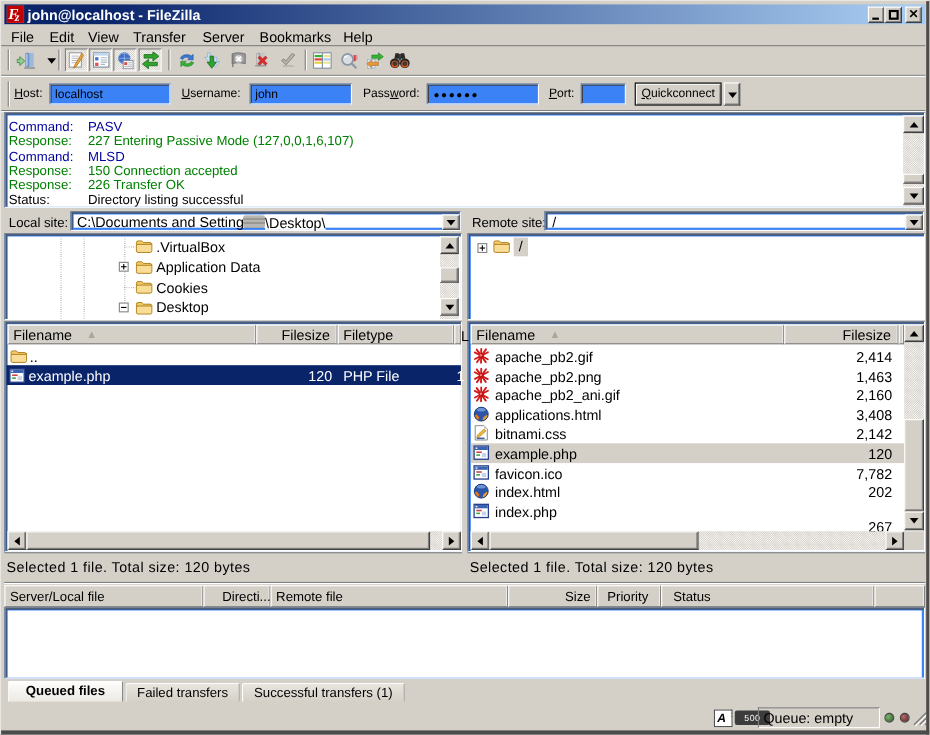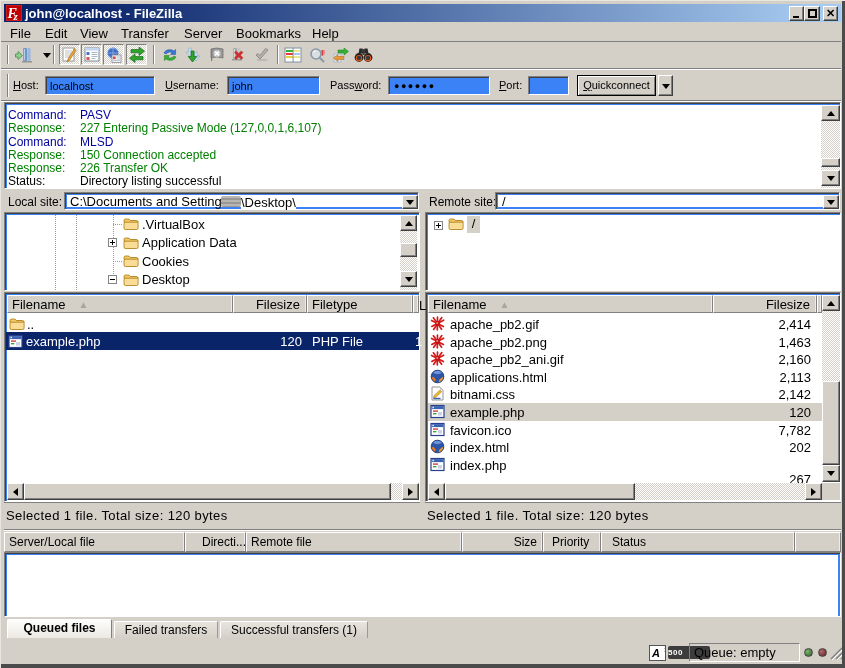--- a/index.html
+++ b/index.html
@@ -398,21 +398,21 @@
             <use href="#apache"></use>
           </svg>
           <span style="position:absolute; left:22px; top:2px;">apache_pb2_ani.gif</span>
           <span style="position:absolute; right:11px; top:2px;">2,160</span>
         </div>
       <div style="position:relative; height:17.6px;">
           <svg style="position:absolute; left:2px; top:1px;" width="15" height="15">
             <use href="#htmlfile"></use>
           </svg>
           <span style="position:absolute; left:22px; top:2px;">applications.html</span>
-          <span style="position:absolute; right:11px; top:2px;">2,113</span>
+          <span style="position:absolute; right:11px; top:2px;">3,408</span>
         </div>
       <div style="position:relative; height:17.6px;">
           <svg style="position:absolute; left:2px; top:1px;" width="15" height="15">
             <use href="#cssfile"></use>
           </svg>
           <span style="position:absolute; left:22px; top:2px;">bitnami.css</span>
           <span style="position:absolute; right:11px; top:2px;">2,142</span>
         </div>
       <div style="position:relative; height:17.6px; background:#d4d0c8;">
           <svg style="position:absolute; left:2px; top:1px;" width="15" height="15">
@@ -486,21 +486,21 @@
   <div class="abs" style="left:3px; top:2px; width:105px; height:19px; background:linear-gradient(#fdfdfc,#ece9e2); border:1px solid #808080; border-bottom:none; border-top-color:#fff; border-left-color:#fff; border-radius:2px 2px 0 0; font-weight:bold; text-align:center; line-height:17px;">Queued files</div>
   <div class="abs" style="left:110px; top:4px; width:104px; height:17px; background:linear-gradient(#e8e5de,#d4d0c8); border:1px solid #999; border-bottom:none; border-top-color:#fff; border-left-color:#fff; border-radius:2px 2px 0 0; text-align:center; line-height:16px;">Failed transfers</div>
   <div class="abs" style="left:216px; top:4px; width:148px; height:17px; background:linear-gradient(#e8e5de,#d4d0c8); border:1px solid #999; border-bottom:none; border-top-color:#fff; border-left-color:#fff; border-radius:2px 2px 0 0; text-align:center; line-height:16px;">Successful transfers (1)</div>
 </div>
 
 <div class="abs" id="statusbar" style="left:4px; top:640px; width:837px; height:24px;">
   <div class="abs" style="left:645px; top:5px; width:17px; height:16px; background:#fff; border:1px solid #555;">
     <span style="position:absolute; left:2px; top:1px; font-size:11px; font-weight:bold; font-style:italic;">A</span>
     <span style="position:absolute; left:11px; top:-2px; font-size:8px; color:#555;">⋮</span>
   </div>
-  <div class="abs" style="left:664px; top:6px; width:42px; height:13px; background:#3c3c3c; border-radius:2px; color:#fff; font-size:8px; font-weight:bold; line-height:13px; letter-spacing:0.5px;">500</div>
+  <div class="abs" style="left:664px; top:6px; width:32px; height:13px; background:#3c3c3c; border-radius:2px; color:#fff; font-size:8px; font-weight:normal; text-align:center; line-height:13px; letter-spacing:0.5px;">500</div>
   <div class="abs" style="left:685px; top:3px; width:111px; height:19px; border:1px solid; border-color:#808080 #fff #fff #808080;">
     <div style="position:absolute; left:4px; top:1px; font-size:13px;">Queue: empty</div>
   </div>
   <div class="abs" style="left:800px; top:8px; width:9px; height:9px; border-radius:50%; background:radial-gradient(circle at 35% 35%, #7ab56a, #2d5a28); border:1px solid #444;"></div>
   <div class="abs" style="left:814px; top:8px; width:9px; height:9px; border-radius:50%; background:radial-gradient(circle at 35% 35%, #b56a6a, #5a2020); border:1px solid #444;"></div>
   <svg class="abs" style="left:824px; top:5px;" width="15" height="17">
     <path d="M14 3 L3 14" stroke="#808080" stroke-width="1.5"></path>
       <path d="M15 4 L4 15" stroke="#fff" stroke-width="1"></path>
     <path d="M14 8 L8 14" stroke="#808080" stroke-width="1.5"></path>
       <path d="M15 9 L9 15" stroke="#fff" stroke-width="1"></path>

